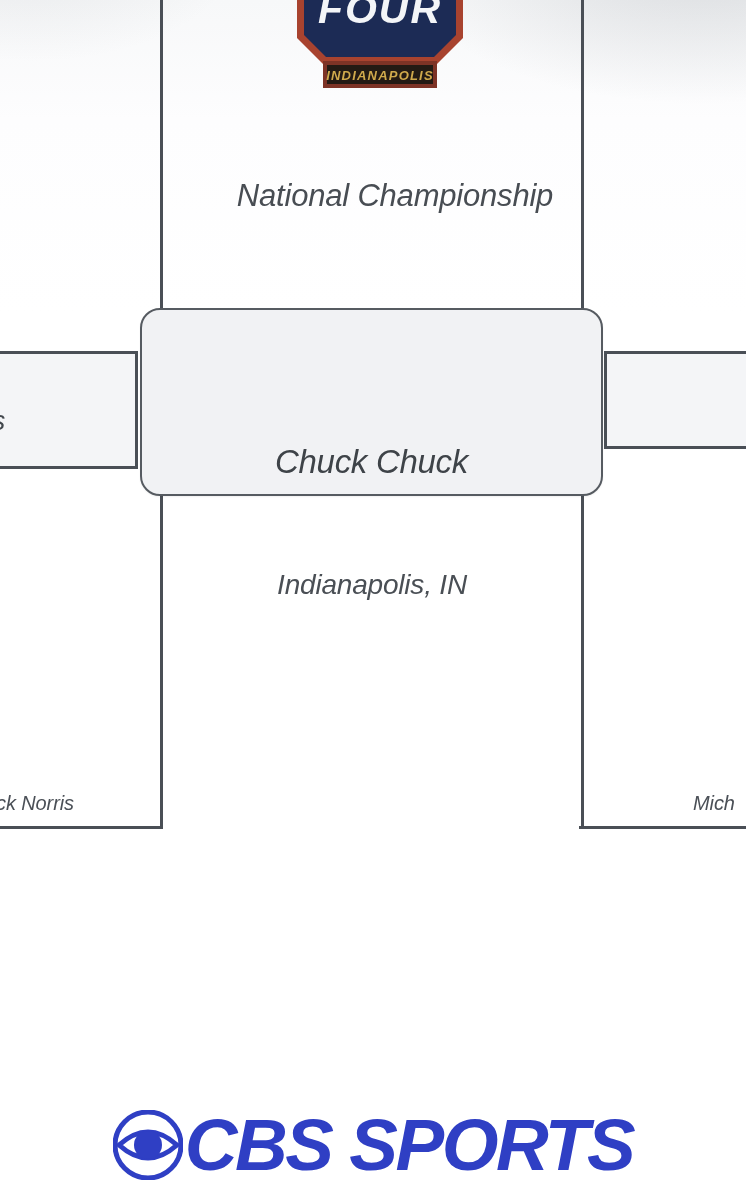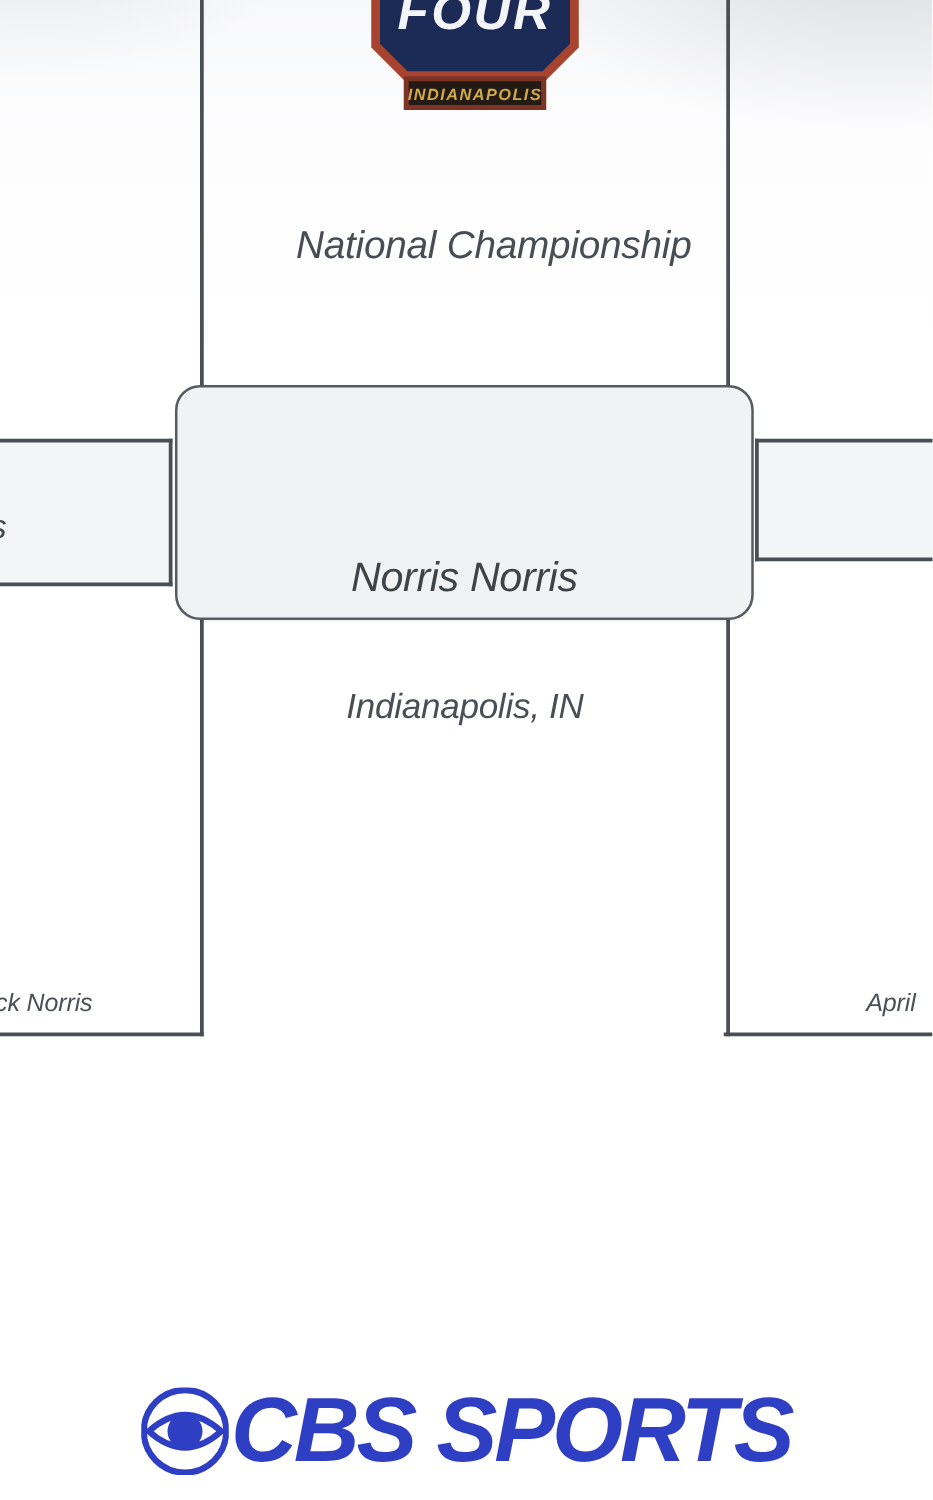--- a/index.html
+++ b/index.html
@@ -97,21 +97,21 @@
     text-align:center;
     font-size:31px;
     line-height:44px;
     color:#484d53;
     letter-spacing:-.2px;
     margin-left:12px;
   }
 
   
   #site-block{
-    position:absolute;left:163px;width:418px;top:548px;text-align:center;
+    position:absolute;left:163px;width:418px;top:568px;text-align:center;
   }
   #site-city{
     font-size:28px;color:#4a4f55;letter-spacing:-.2px;line-height:34px;
   }
   #site-date{
     font-size:19px;color:#5a5f66;letter-spacing:.1px;line-height:26px;margin-top:2px;
   }
 
   
   #cbs-footer{
@@ -169,30 +169,30 @@
     <span class="semi-label">is</span>
   </div>
 
   <div class="semi" id="semi-right">
     <span class="semi-label"></span>
   </div>
 
   <div id="round-title">National Championship</div>
 
   <div id="champ-box">
-    <div id="champ-name">Norris Norris</div>
+    <div id="champ-name">Chuck Chuck</div>
   </div>
 
   <div id="site-block">
     <div id="site-city">Indianapolis, IN</div>
   </div>
 
   <div class="edge-label" id="label-bot-left">ck Norris</div>
 
-  <div class="edge-label" id="label-bot-right">April</div>
+  <div class="edge-label" id="label-bot-right">Mich</div>
 
   <div id="cbs-footer">
     <svg id="cbs-eye" width="70" height="70" viewBox="0 0 70 70" aria-hidden="true">
       <circle cx="35" cy="35" r="33" fill="none" stroke="#2f3fc4" stroke-width="5"></circle>
       <path d="M6 35 Q35 9 64 35 Q35 61 6 35 Z" fill="#ffffff" stroke="#2f3fc4" stroke-width="5"></path>
       <circle cx="35" cy="35" r="14" fill="#2f3fc4"></circle>
     </svg>
     <span id="cbs-wordmark">CBS SPORTS</span>
   </div>
 

